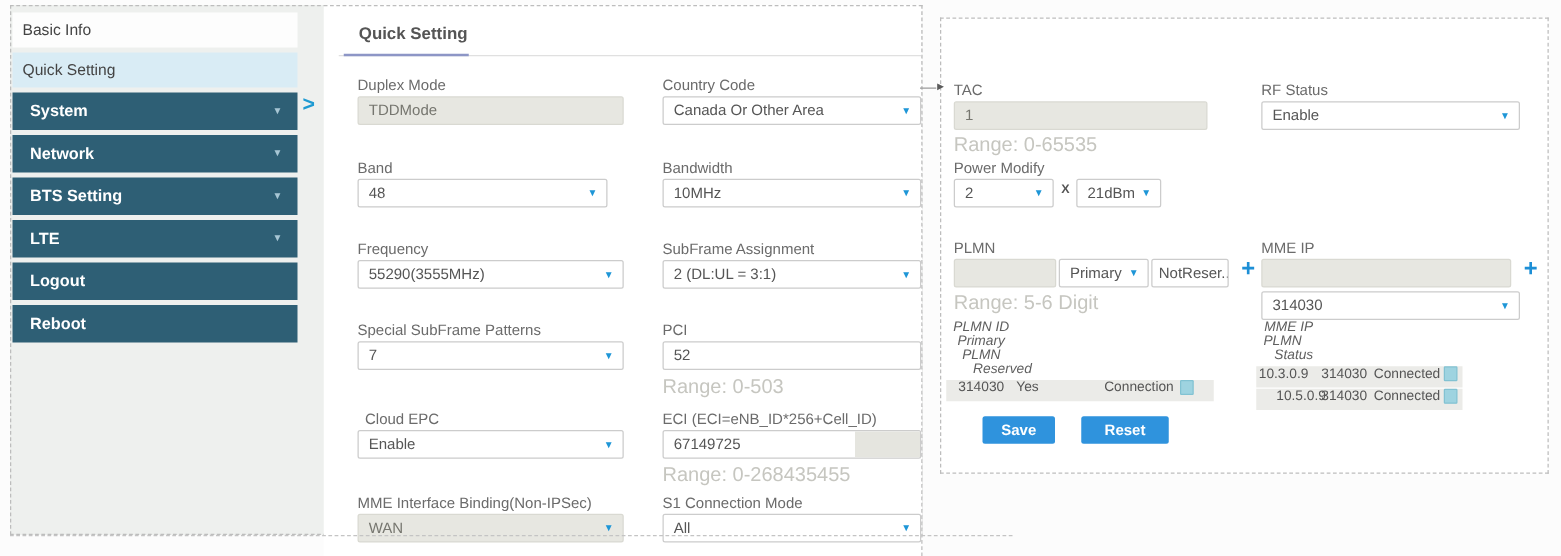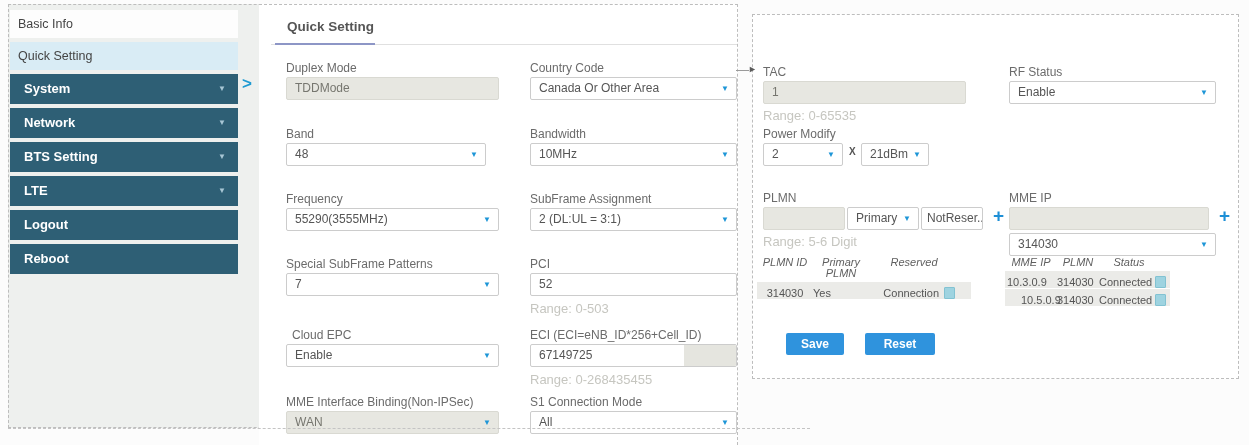--- a/index.html
+++ b/index.html
@@ -26,38 +26,38 @@
     display:flex; justify-content:space-between; align-items:center; cursor:pointer; }
   .nav-sub { height:28px; margin-bottom:4px; background:#fdfdfd; color:#444;
     font-size:12.5px; line-height:28px; padding-left:8px; cursor:pointer; }
   .nav-sub.selected { background:#d9ecf5; }
   .nav-caret { font-size:8px; color:#a7c6d4; font-weight:400; }
   .flyout-chevron { position:absolute; left:242px; top:74px; font-size:17px;
     font-weight:700; color:#1e9ad2; z-index:4; }
 
   
   .flabel { position:absolute; font-size:12px; color:#6b6b6b; white-space:nowrap; }
-  .fhelper { position:absolute; font-size:13px; color:#c6c6c0; white-space:nowrap; }
+  .fhelper { position:absolute; font-size:16px; color:#c6c6c0; white-space:nowrap; }
   .tinput, .tselect { position:absolute; height:23px; background:#fff;
     border:1px solid #cccccc; border-radius:2px; font-size:12px; color:#555;
     line-height:21px; padding-left:8px; white-space:nowrap; overflow:hidden; }
   .tselect { cursor:pointer; }
   .tinput.disabled, .tselect.disabled { background:#e7e7e1; border-color:#d9d9d2; color:#76766f; }
   .caret { position:absolute; right:7px; top:0; line-height:21px; font-size:8px; color:#1e96d7; }
   .graycap { position:absolute; right:0; top:0; bottom:0; width:52px; background:#e5e5df; }
 
   .title { position:absolute; left:28px; top:14px; font-size:13.5px; font-weight:700; color:#555; }
   .title-rule { position:absolute; left:12px; right:0; top:39px; border-bottom:1px solid #e0e0e0; }
   .title-accent { position:absolute; left:16px; top:38px; width:100px; height:2px; background:#8d96c6; }
 
   
   .mini-table { position:absolute; font-size:11px; color:#555; }
-  .mini-head { display:flex; font-style:italic; color:#5f5f5f; margin-bottom:3px; }
+  .mini-head { display:flex; font-style:italic; color:#5f5f5f; margin-bottom:3px;flex-direction:column; }
   .mini-head span { text-align:center; line-height:11px; }
-  .mini-row { display:flex; background:#ebebe8; align-items:flex-end; height:17px; margin-bottom:1px; }
+  .mini-row { display:flex; background:#ebebe8; align-items:flex-start; height:17px; margin-bottom:1px; }
   .trash { display:inline-block; width:11px; height:12px; background:#9ed3e0;
     border:1px solid #82c2d2; border-radius:1px; cursor:pointer; vertical-align:middle; }
   .plus { position:absolute; font-size:19px; font-weight:700; color:#1d8fd6; cursor:pointer; line-height:22px; }
   .times { position:absolute; font-size:10px; font-weight:700; color:#555; }
 
   .btn { position:absolute; height:22px; background:#2f93dd; color:#fff; border:none;
     border-radius:2px; font-size:12px; font-weight:700; font-family:"Liberation Sans",sans-serif;
     cursor:pointer; }
 </style>
 </head>

